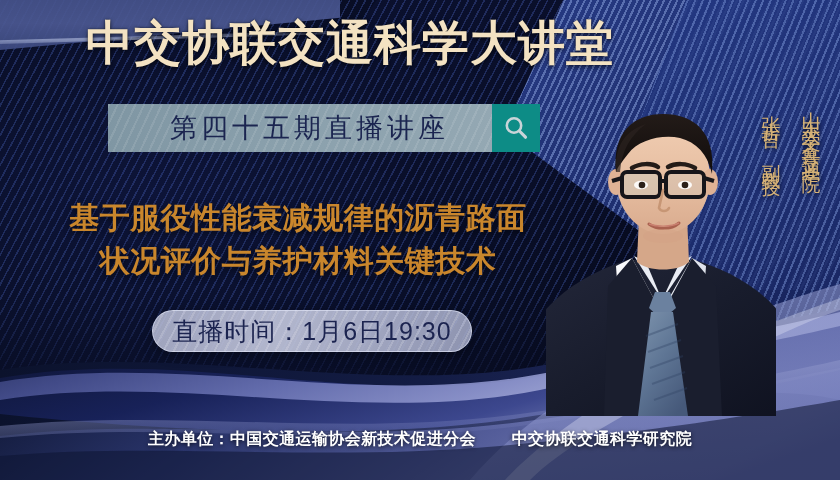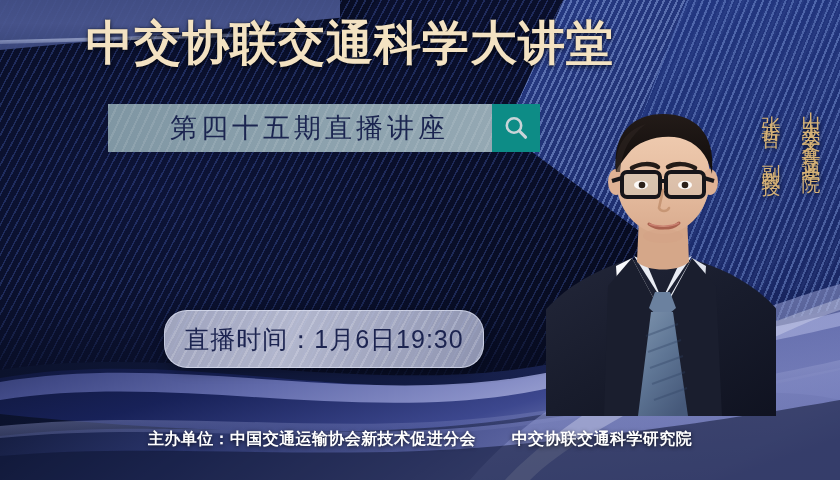--- a/index.html
+++ b/index.html
@@ -118,33 +118,32 @@
     color:#c9862c;
     font-weight:700;
     font-size:30px;line-height:43px;
     letter-spacing:.5px;
     text-shadow:0 2px 6px rgba(0,0,0,.65);
   }
   .lecture-title .ln2{letter-spacing:.5px;}
   
   .time-pill{
     position:absolute;top:310px;left:152px;
-    width:320px;height:58px;
+    width:320px;height:42px;
     border-radius:23px;
     background:
       repeating-linear-gradient(118deg,
         rgba(255,255,255,.16) 0px, rgba(255,255,255,.16) 2px,
         rgba(255,255,255,0) 2px, rgba(255,255,255,0) 9px),
       linear-gradient(105deg, rgba(196,200,225,.80) 0%, rgba(206,210,232,.86) 40%, rgba(180,186,216,.78) 100%);
     border:1px solid rgba(226,230,248,.65);
     display:flex;align-items:center;justify-content:center;
     color:#1c2450;
     font-size:25px;font-weight:400;letter-spacing:1px;
     box-shadow:0 3px 12px rgba(0,0,0,.35);
-    margin-left:12px;
   }
   
   .vtext{
     position:absolute;
     writing-mode:vertical-rl;
     text-orientation:upright;
     color:#d6b277;
     letter-spacing:7px;
     text-shadow:0 1px 4px rgba(0,0,0,.7);
   }
@@ -321,20 +320,24 @@
   <div class="episode-bar">
     <div class="episode-label">第四十五期直播讲座</div>
     <div class="episode-search">
       <svg class="mag" width="28" height="28" viewBox="0 0 28 28">
         <circle cx="12" cy="11.5" r="7.2" fill="none" stroke="#c9d4d8" stroke-width="2.6"></circle>
         <line x1="17.4" y1="17" x2="23.5" y2="23.2" stroke="#c9d4d8" stroke-width="3.2" stroke-linecap="round"></line>
       </svg>
     </div>
   </div>
 
+  <div class="lecture-title">
+    <div class="ln1">基于服役性能衰减规律的沥青路面</div>
+    <div class="ln2">状况评价与养护材料关键技术</div>
+  </div>
 
   <div class="time-pill">直播时间：1月6日19:30</div>
 
   <div class="vtext v-affil">山东大学齐鲁交通学院</div>
   <div class="vtext v-name">张吉哲  副教授</div>
 
   <div class="footer">
     <span>主办单位：中国交通运输协会新技术促进分会</span>
     <span class="gap"></span>
     <span>中交协联交通科学研究院</span>

